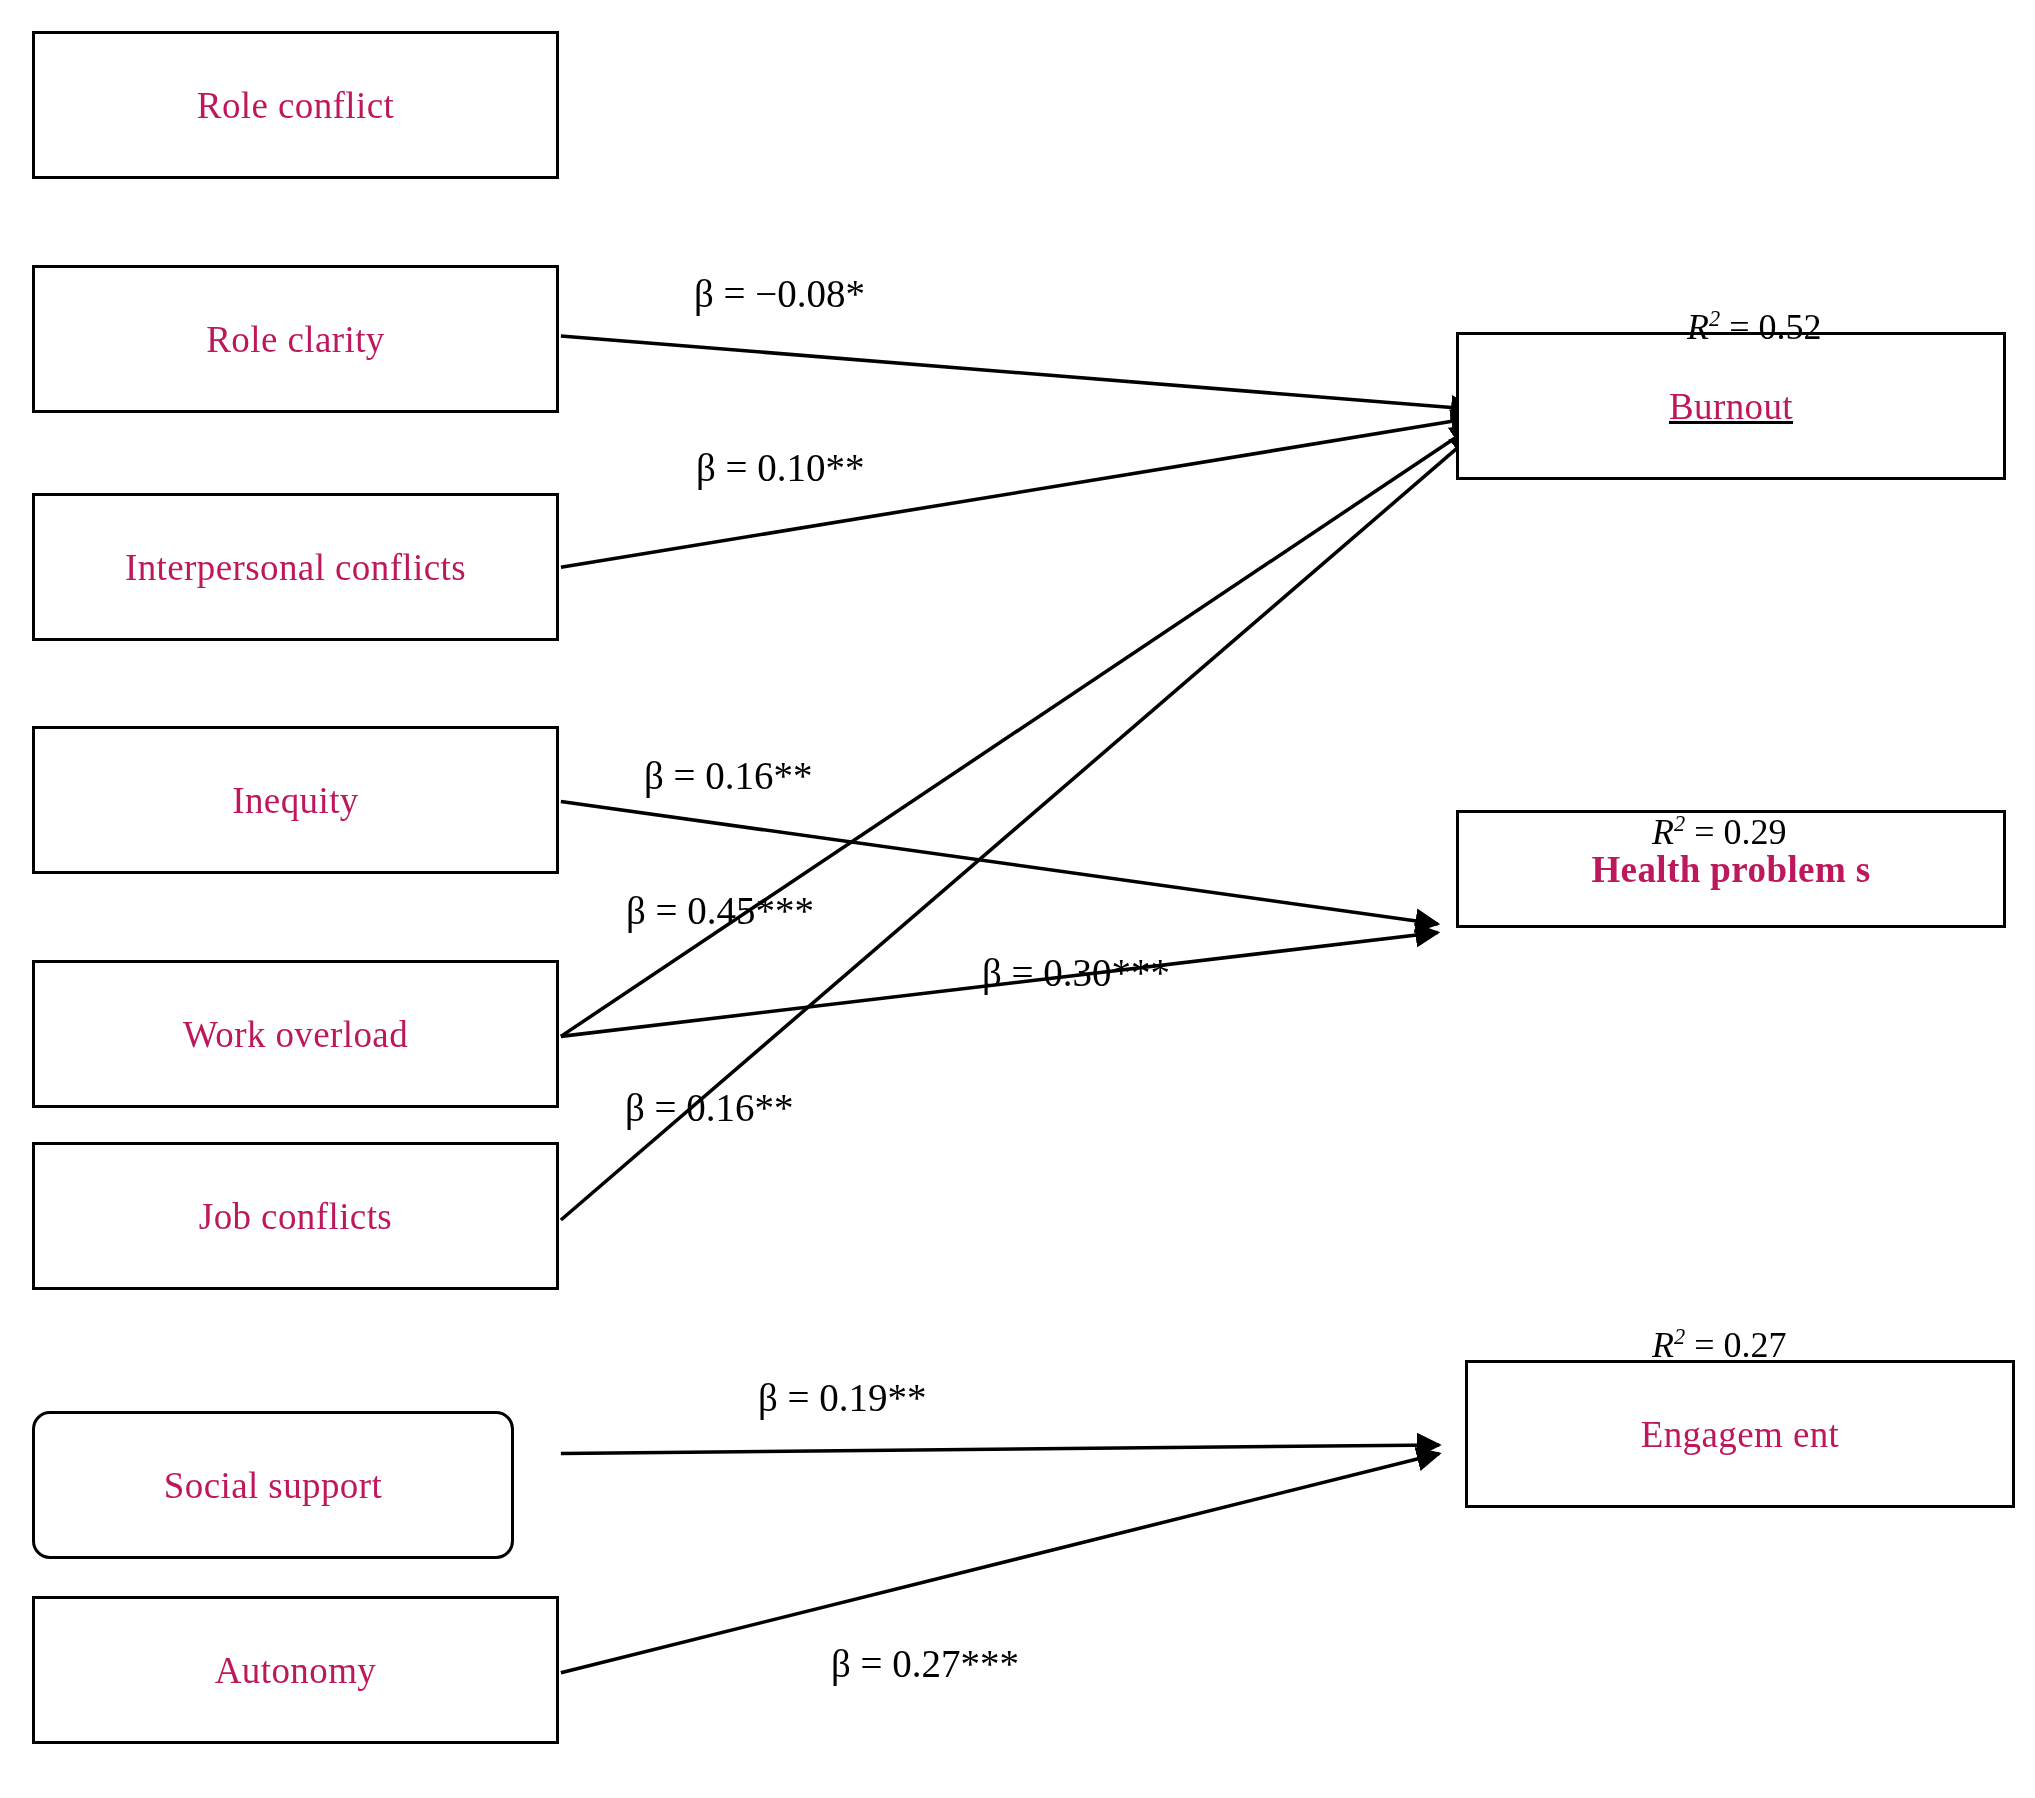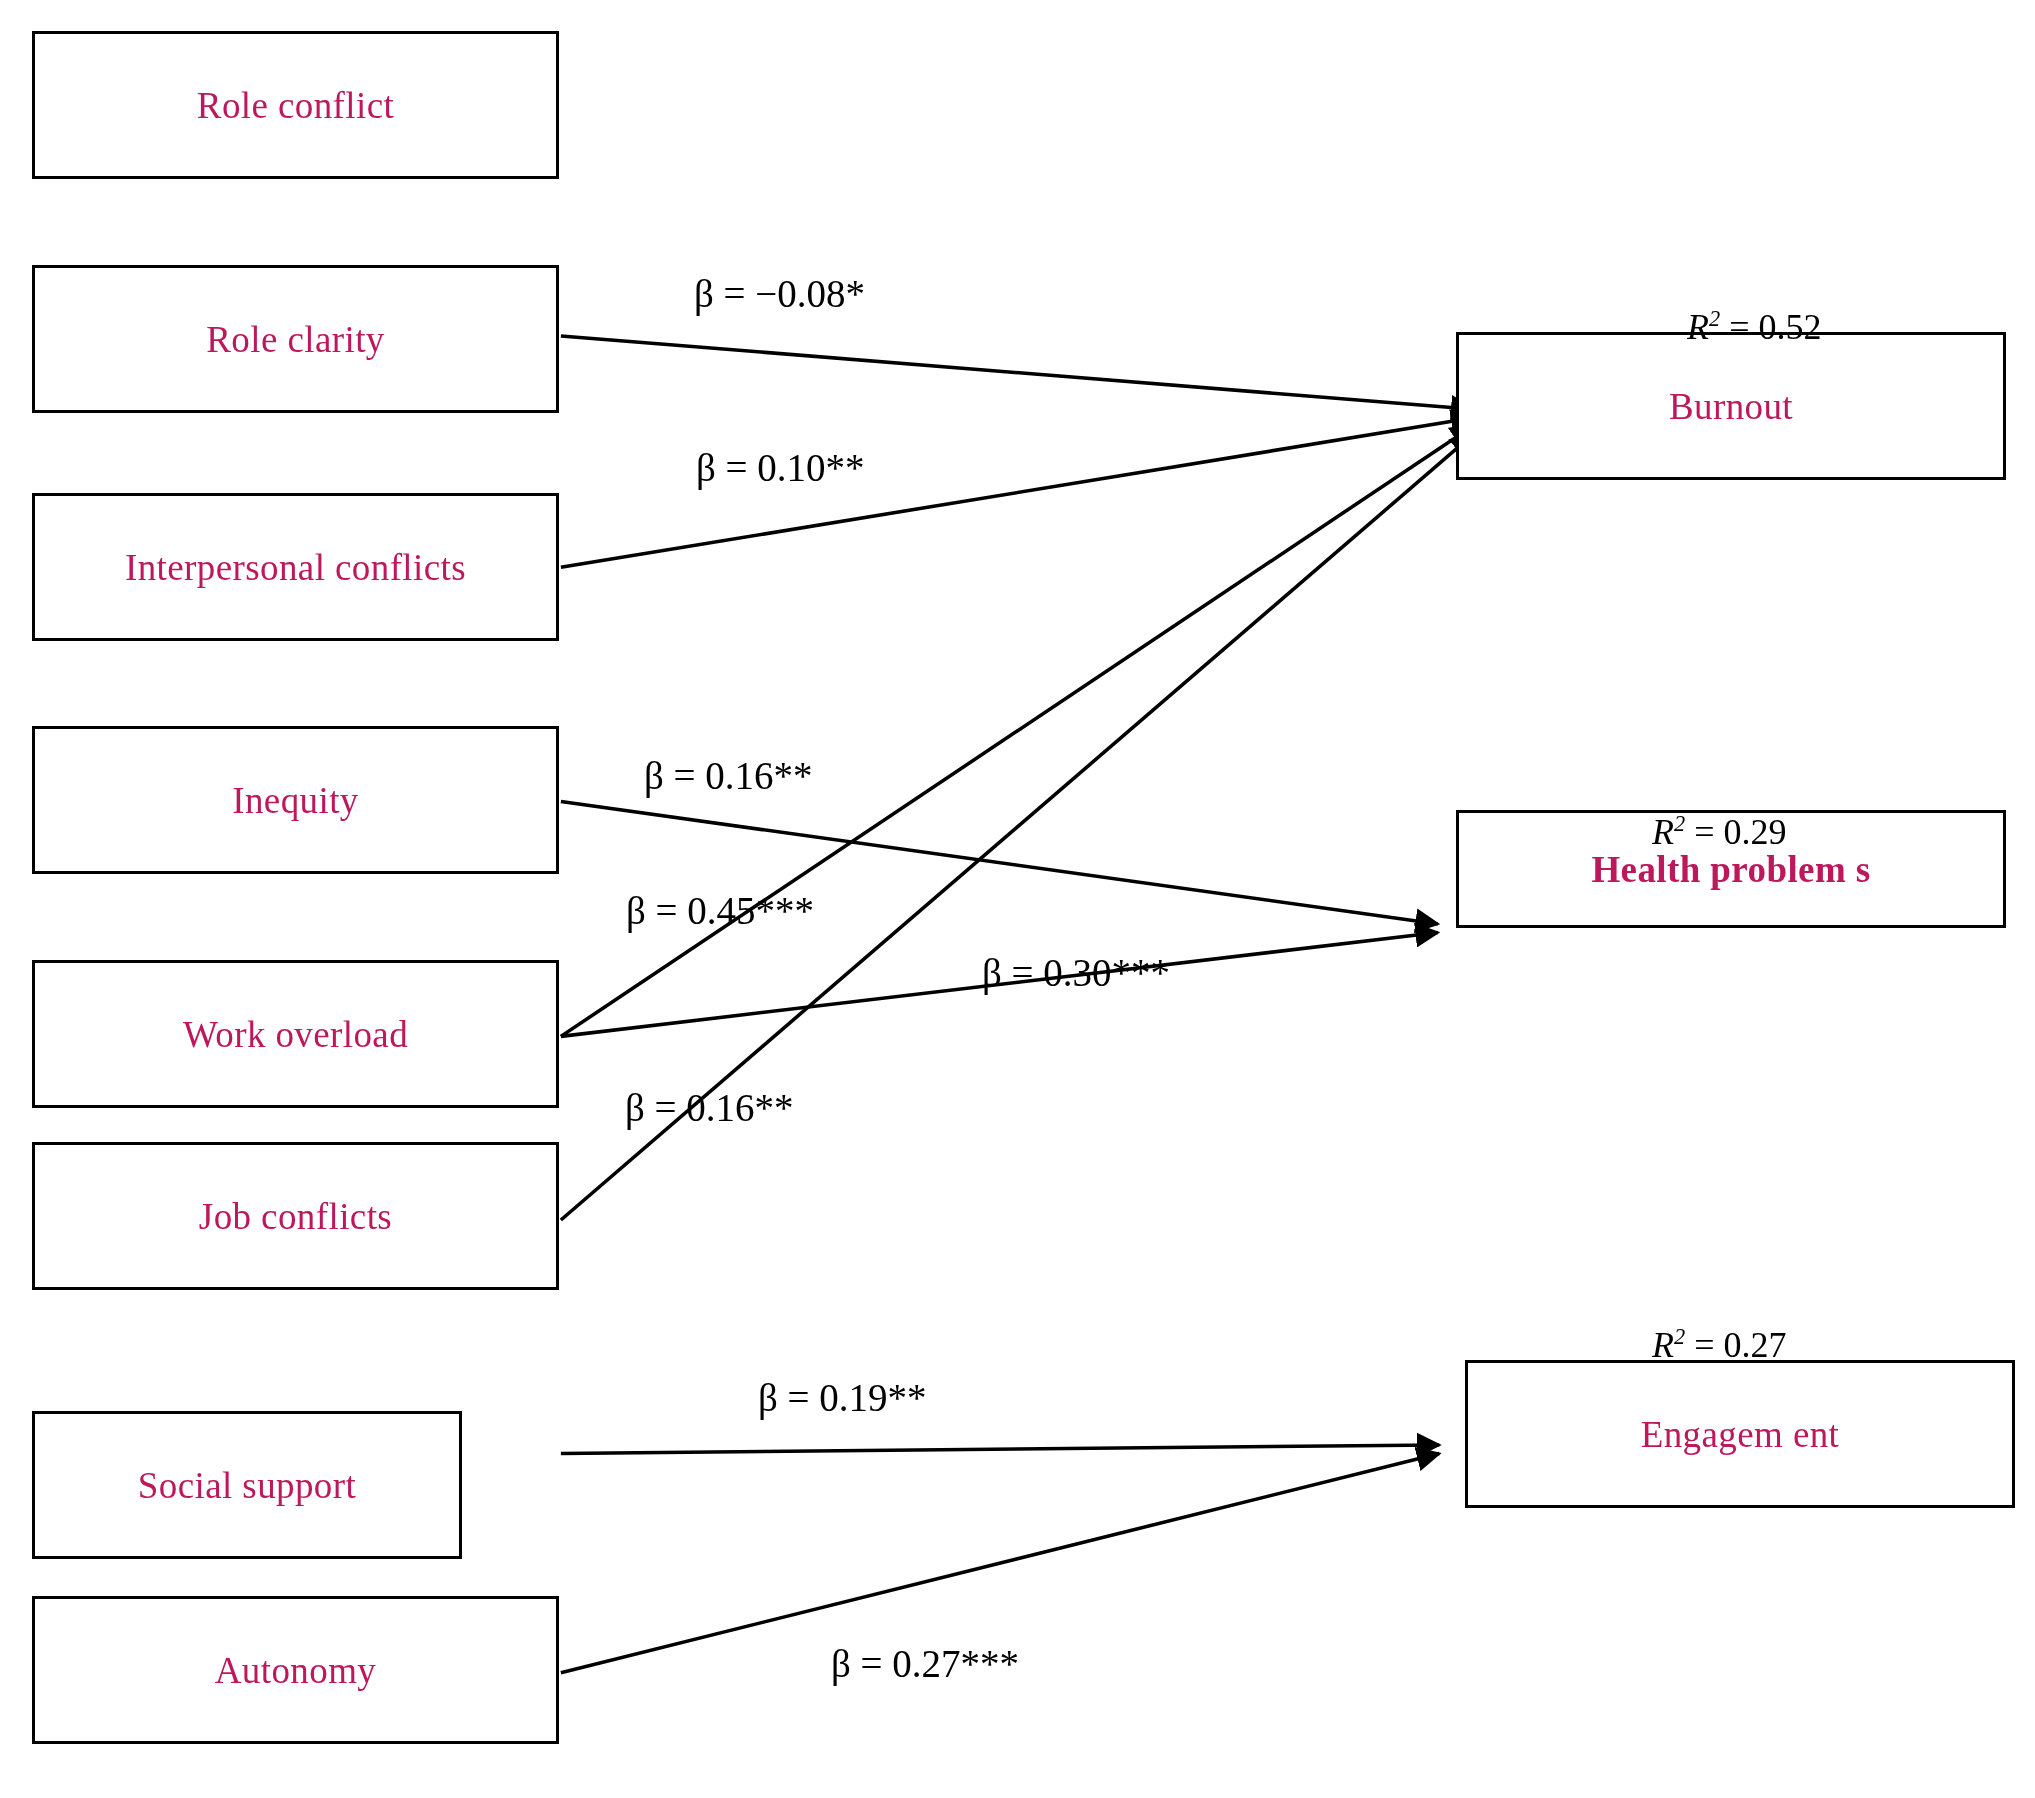--- a/index.html
+++ b/index.html
@@ -100,28 +100,28 @@
   </div>
   <div class="node-box" style="left: 32px; top: 726px; width: 527px; height: 148px;">
     <span class="node-label">Inequity</span>
   </div>
   <div class="node-box" style="left: 32px; top: 960px; width: 527px; height: 148px;">
     <span class="node-label">Work overload</span>
   </div>
   <div class="node-box" style="left: 32px; top: 1142px; width: 527px; height: 148px;">
     <span class="node-label">Job conflicts</span>
   </div>
-  <div class="node-box" style="left: 32px; top: 1411px; width: 430px; height: 148px;">
+  <div class="node-box" style="left: 32px; top: 1411px; width: 482px; height: 148px; border-radius: 18px;">
     <span class="node-label">Social support</span>
   </div>
   <div class="node-box" style="left: 32px; top: 1596px; width: 527px; height: 148px;">
     <span class="node-label">Autonomy</span>
   </div>
 
-  <div class="node-box" style="left: 1456px; top: 332px; width: 550px; height: 148px;">
+  <div class="node-box" style="left: 1456px; top: 332px; width: 550px; height: 148px; text-decoration: underline;">
     <span class="node-label">Burnout</span>
   </div>
   <div class="node-box" style="left: 1456px; top: 810px; width: 550px; height: 118px; font-weight: bold;">
     <span class="node-label">Health problem s</span>
   </div>
   <div class="node-box" style="left: 1456px; top: 1360px; width: 550px; height: 148px; margin-left: 9px;">
     <span class="node-label">Engagem ent</span>
   </div>
 
   <div class="r2-label" style="left: 1651px; top: 272px;">

